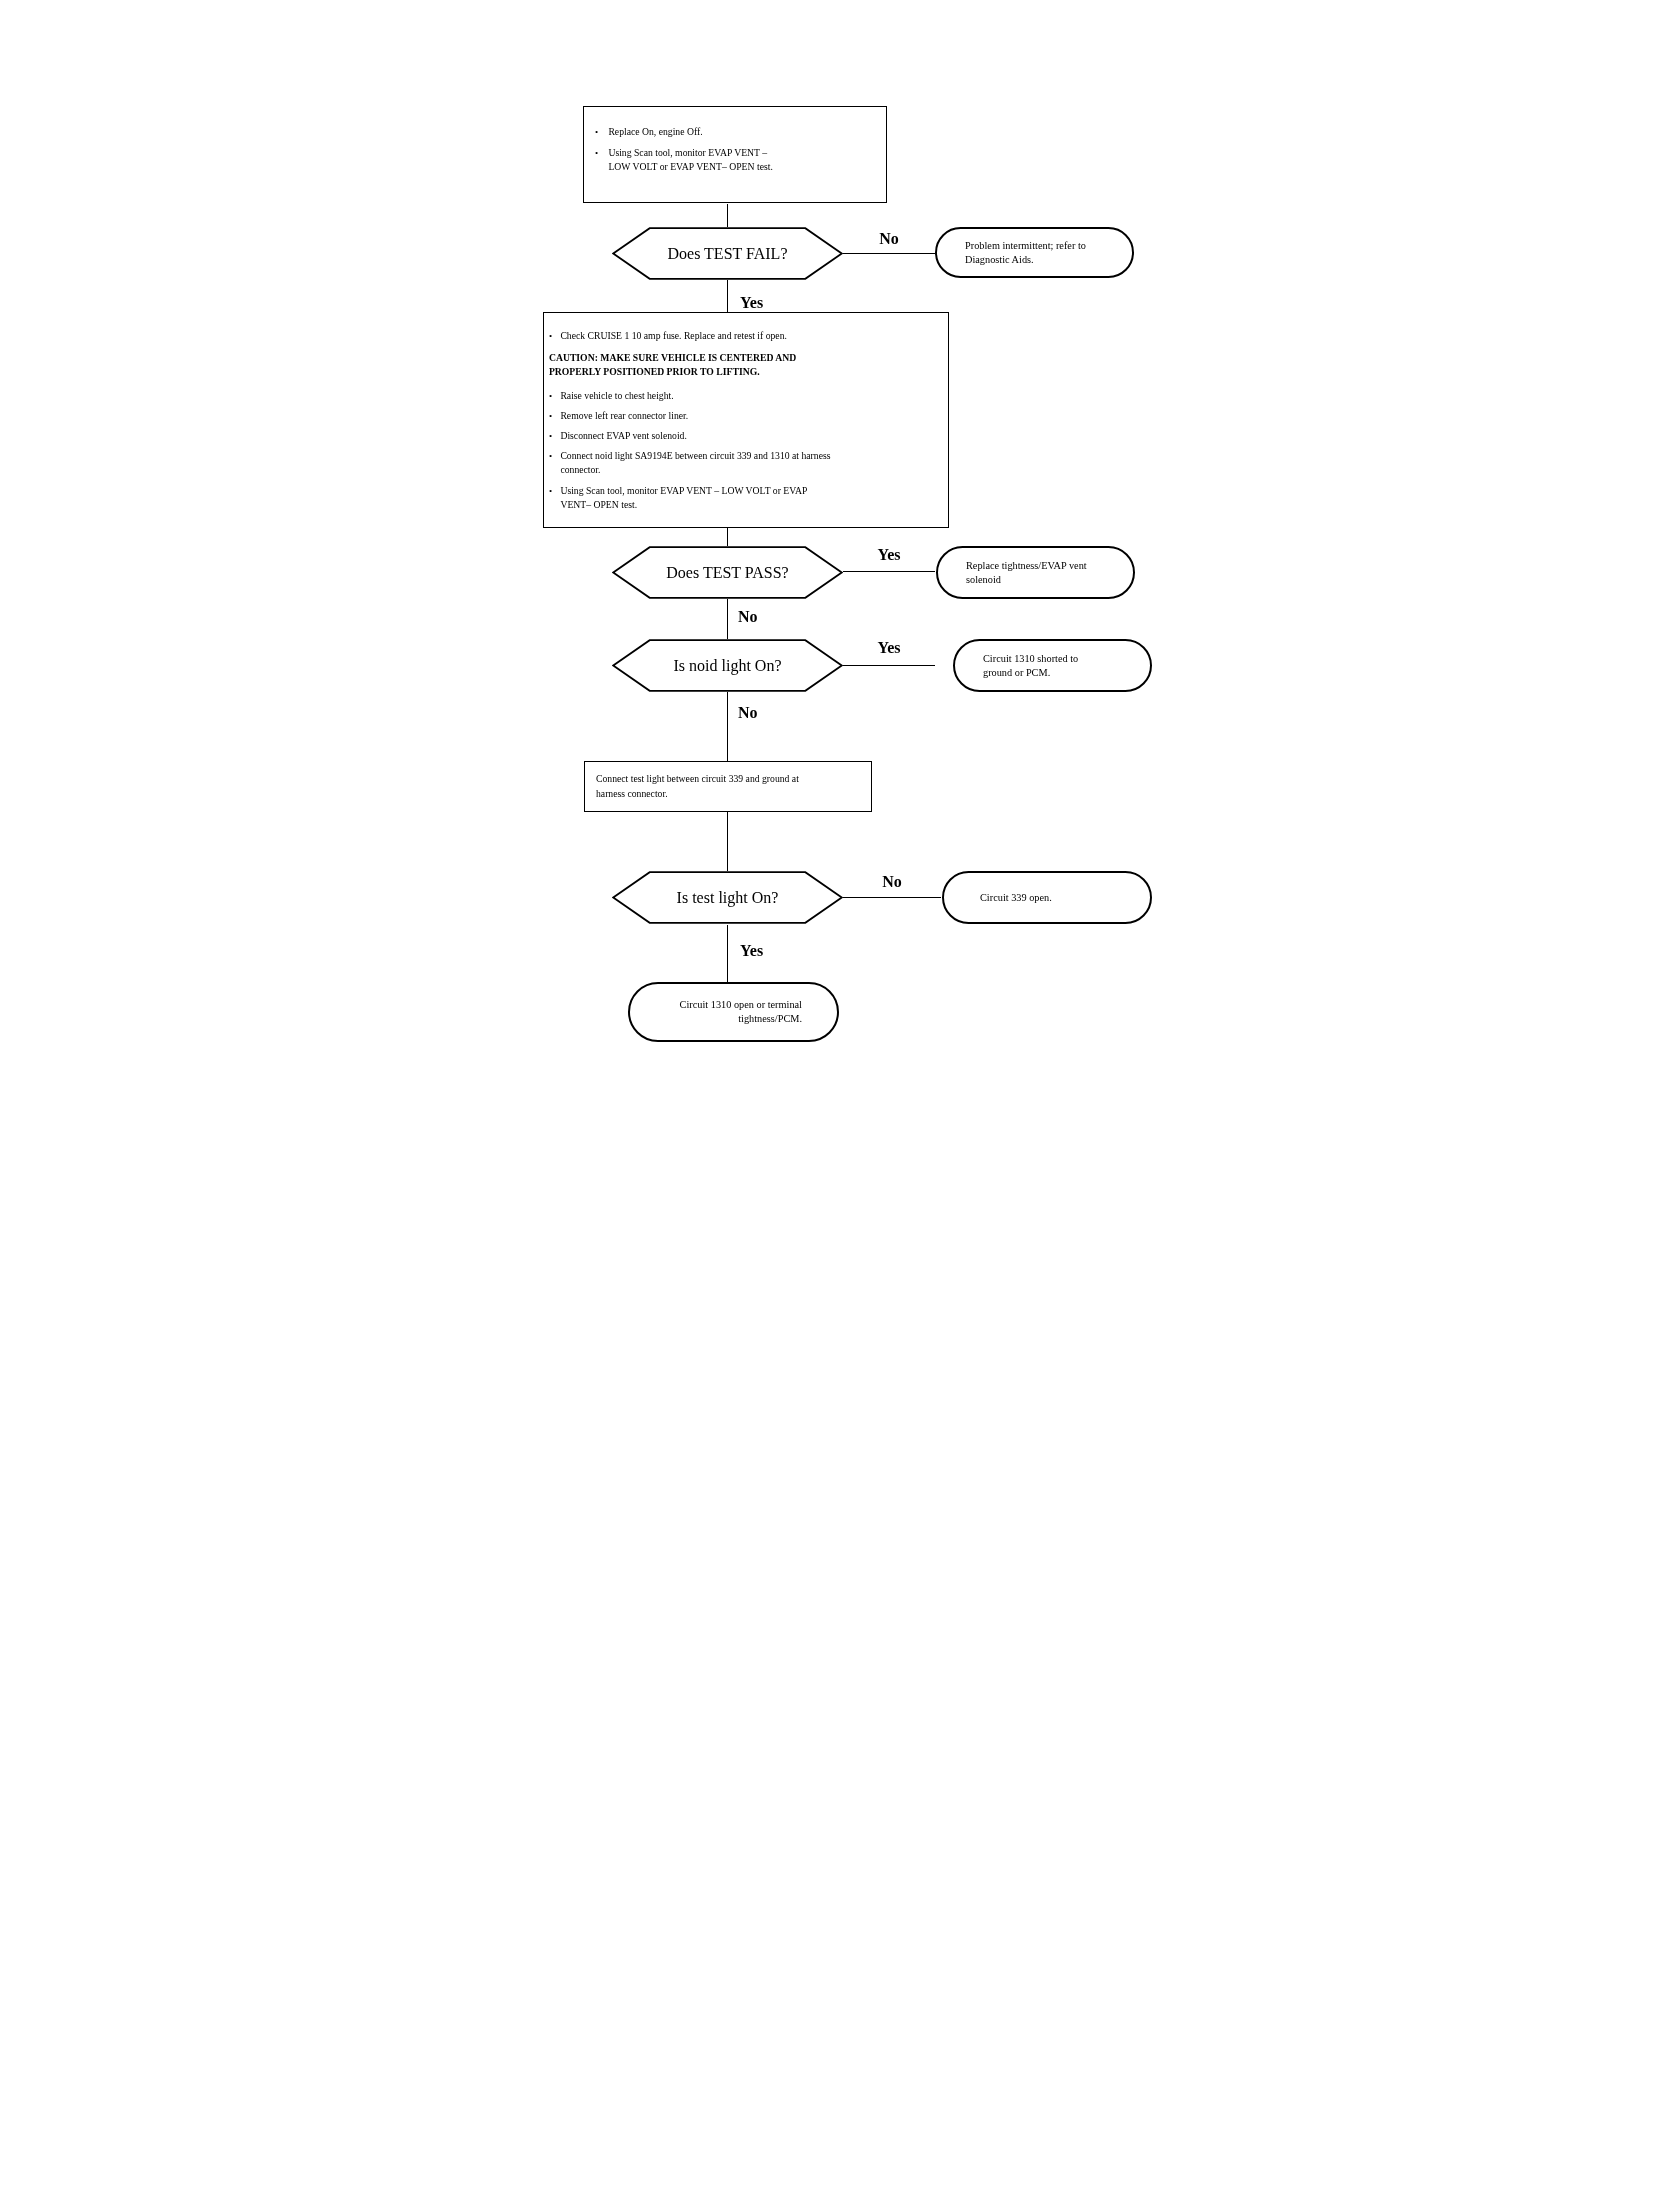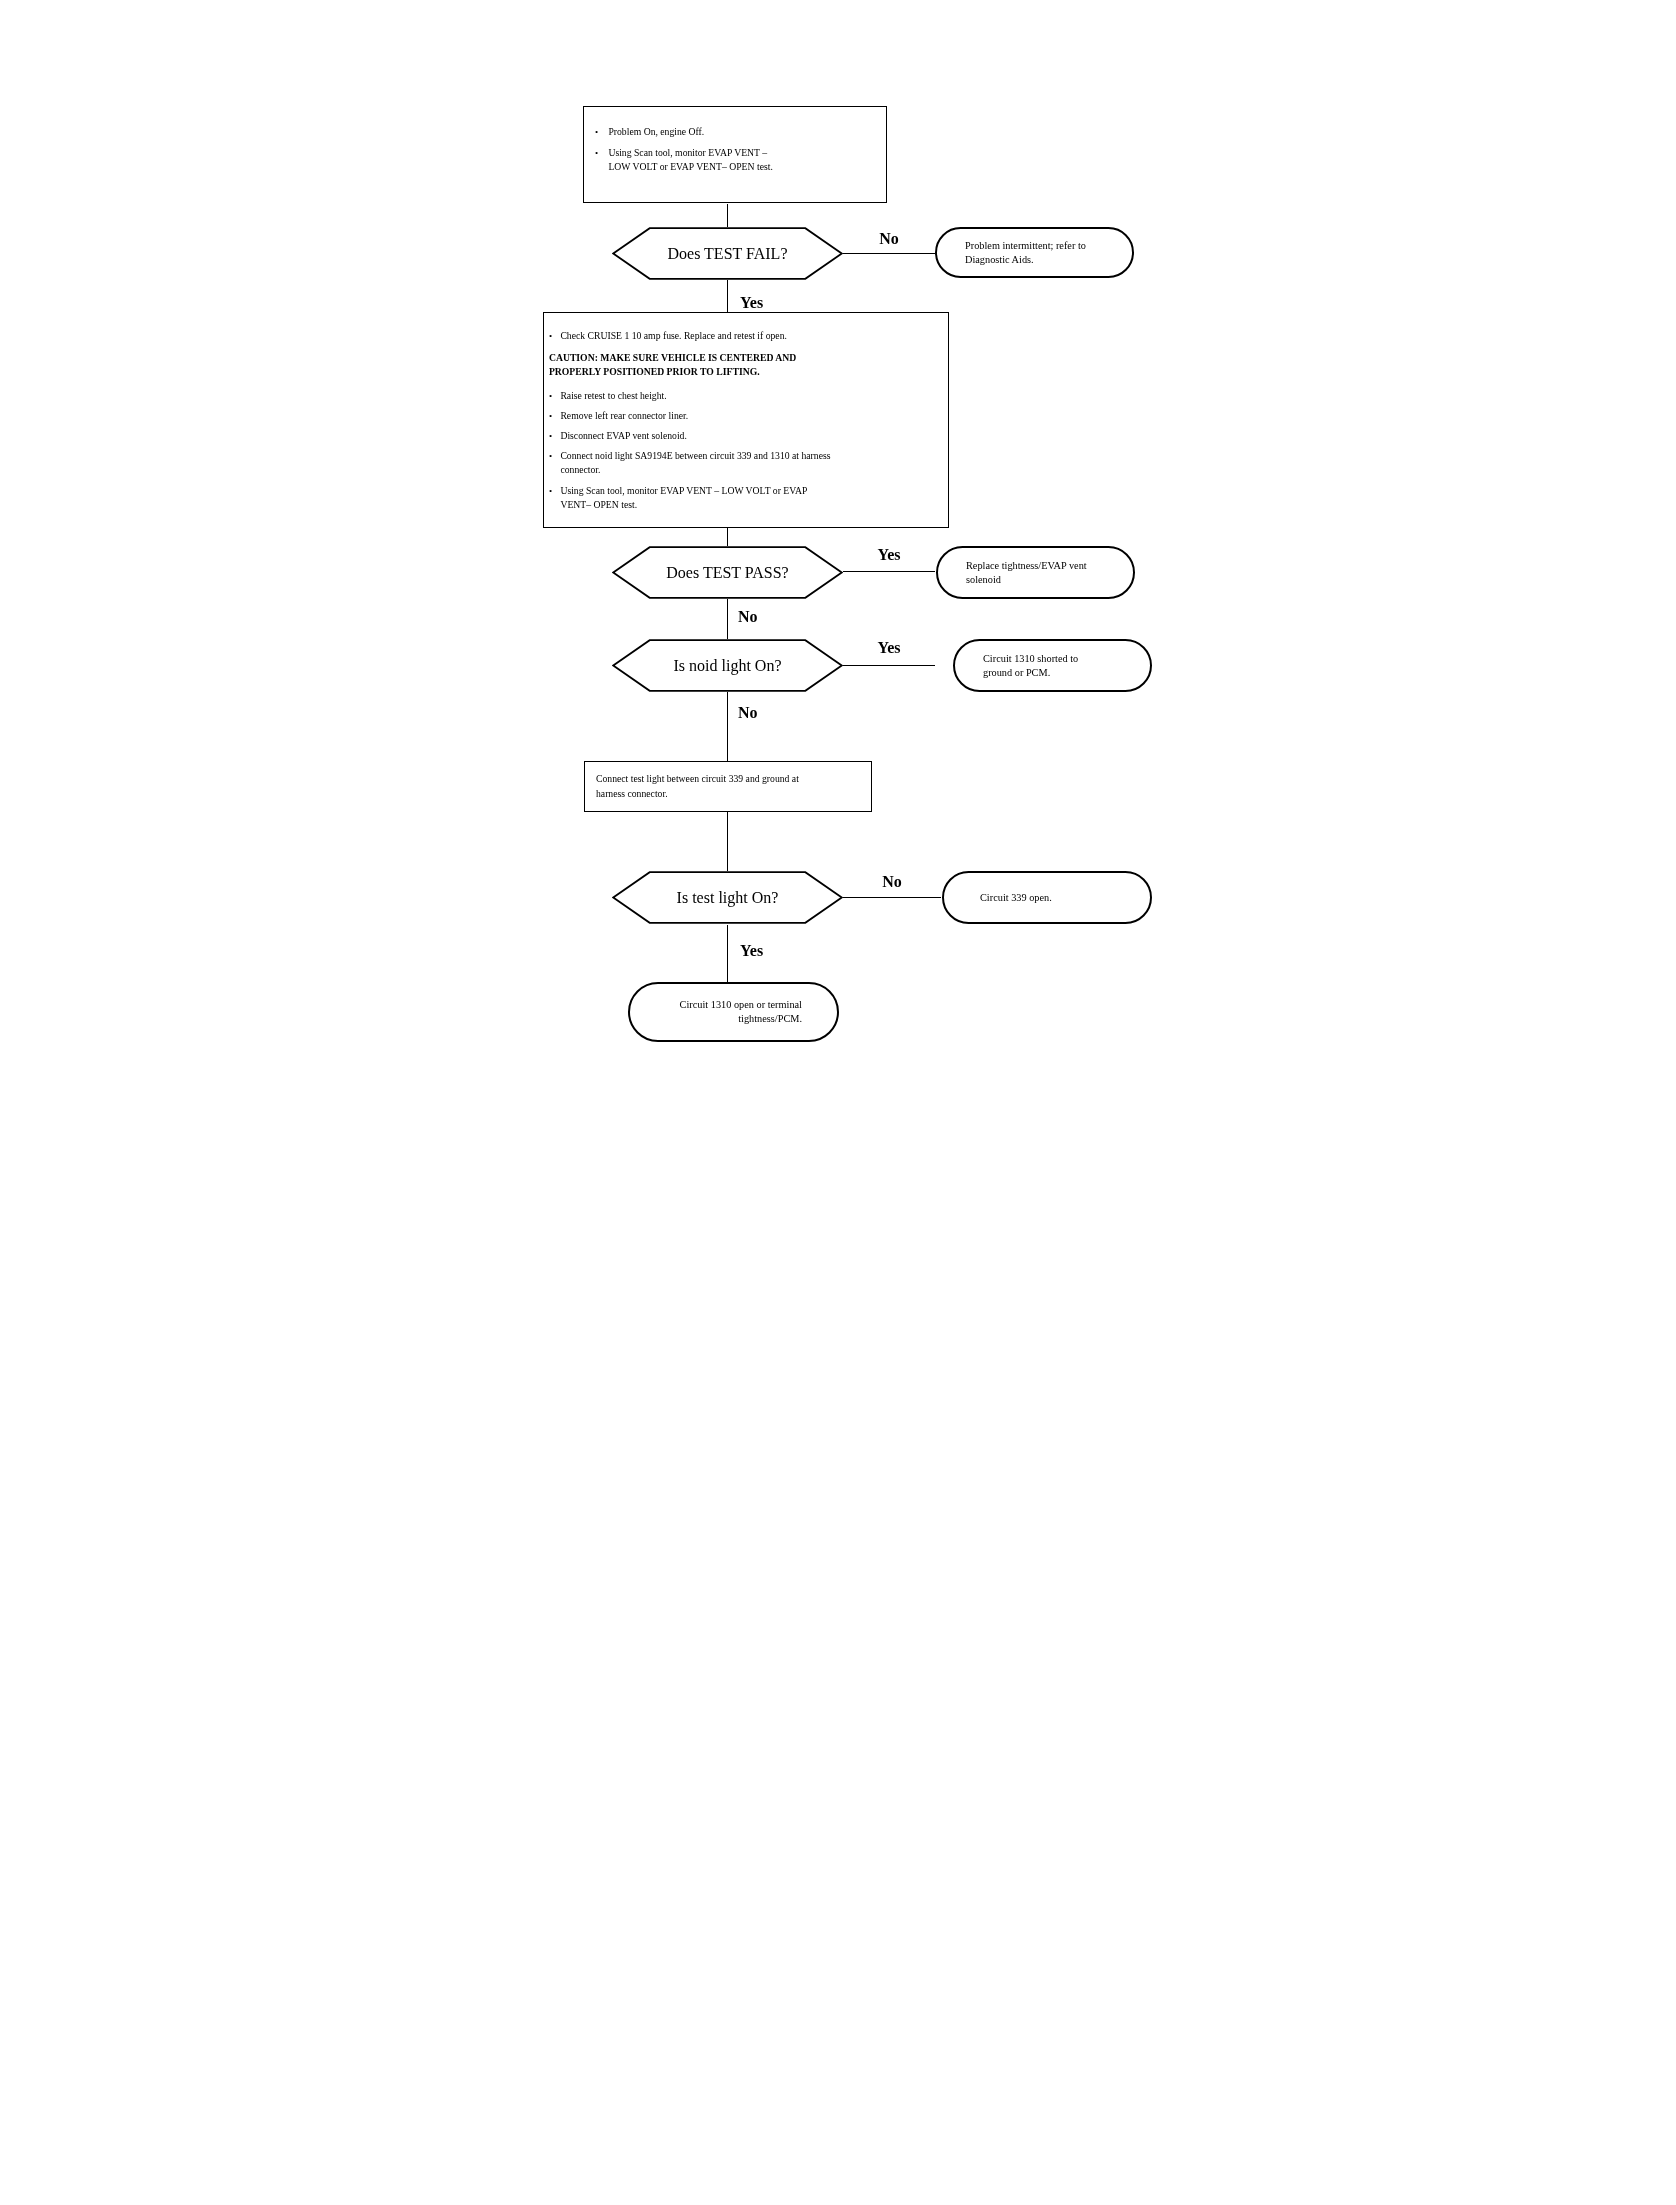--- a/index.html
+++ b/index.html
@@ -48,21 +48,21 @@
 </style>
 </head>
 <body>
 
 <div class="page">
 
 
   <div class="box box1" style="left:164px;top:106px;width:304px;height:97px;">
     <div class="li">
       <span class="dot">•</span>
-      <div class="li-text" style="max-width:169px;">Problem On, engine Off.</div>
+      <div class="li-text" style="max-width:169px;">Replace On, engine Off.</div>
     </div>
     <div class="li">
       <span class="dot">•</span>
       <div class="li-text" style="max-width:169px;">Using Scan tool, monitor EVAP VENT – LOW VOLT or EVAP VENT– OPEN test.</div>
     </div>
   </div>
 
   <div class="vline" style="left:308px;top:204px;height:23px;"></div>
 
   <div class="hex" style="left:193px;top:227px;width:231px;height:53px;">
@@ -83,21 +83,21 @@
   <div class="vline" style="left:308px;top:280px;height:32px;"></div>
 
   <div class="box box2" style="left:124px;top:312px;width:406px;height:216px;">
     <div class="li">
       <span class="dot">•</span>
       <div class="li-text" style="max-width:277px;">Check CRUISE 1 10 amp fuse. Replace and retest if open.</div>
     </div>
     <div class="caution">CAUTION: MAKE SURE VEHICLE IS CENTERED AND PROPERLY POSITIONED PRIOR TO LIFTING.</div>
     <div class="li">
       <span class="dot">•</span>
-      <div class="li-text" style="max-width:277px;">Raise retest to chest height.</div>
+      <div class="li-text" style="max-width:277px;">Raise vehicle to chest height.</div>
     </div>
     <div class="li">
       <span class="dot">•</span>
       <div class="li-text" style="max-width:277px;">Remove left rear connector liner.</div>
     </div>
     <div class="li">
       <span class="dot">•</span>
       <div class="li-text" style="max-width:277px;">Disconnect EVAP vent solenoid.</div>
     </div>
     <div class="li">

